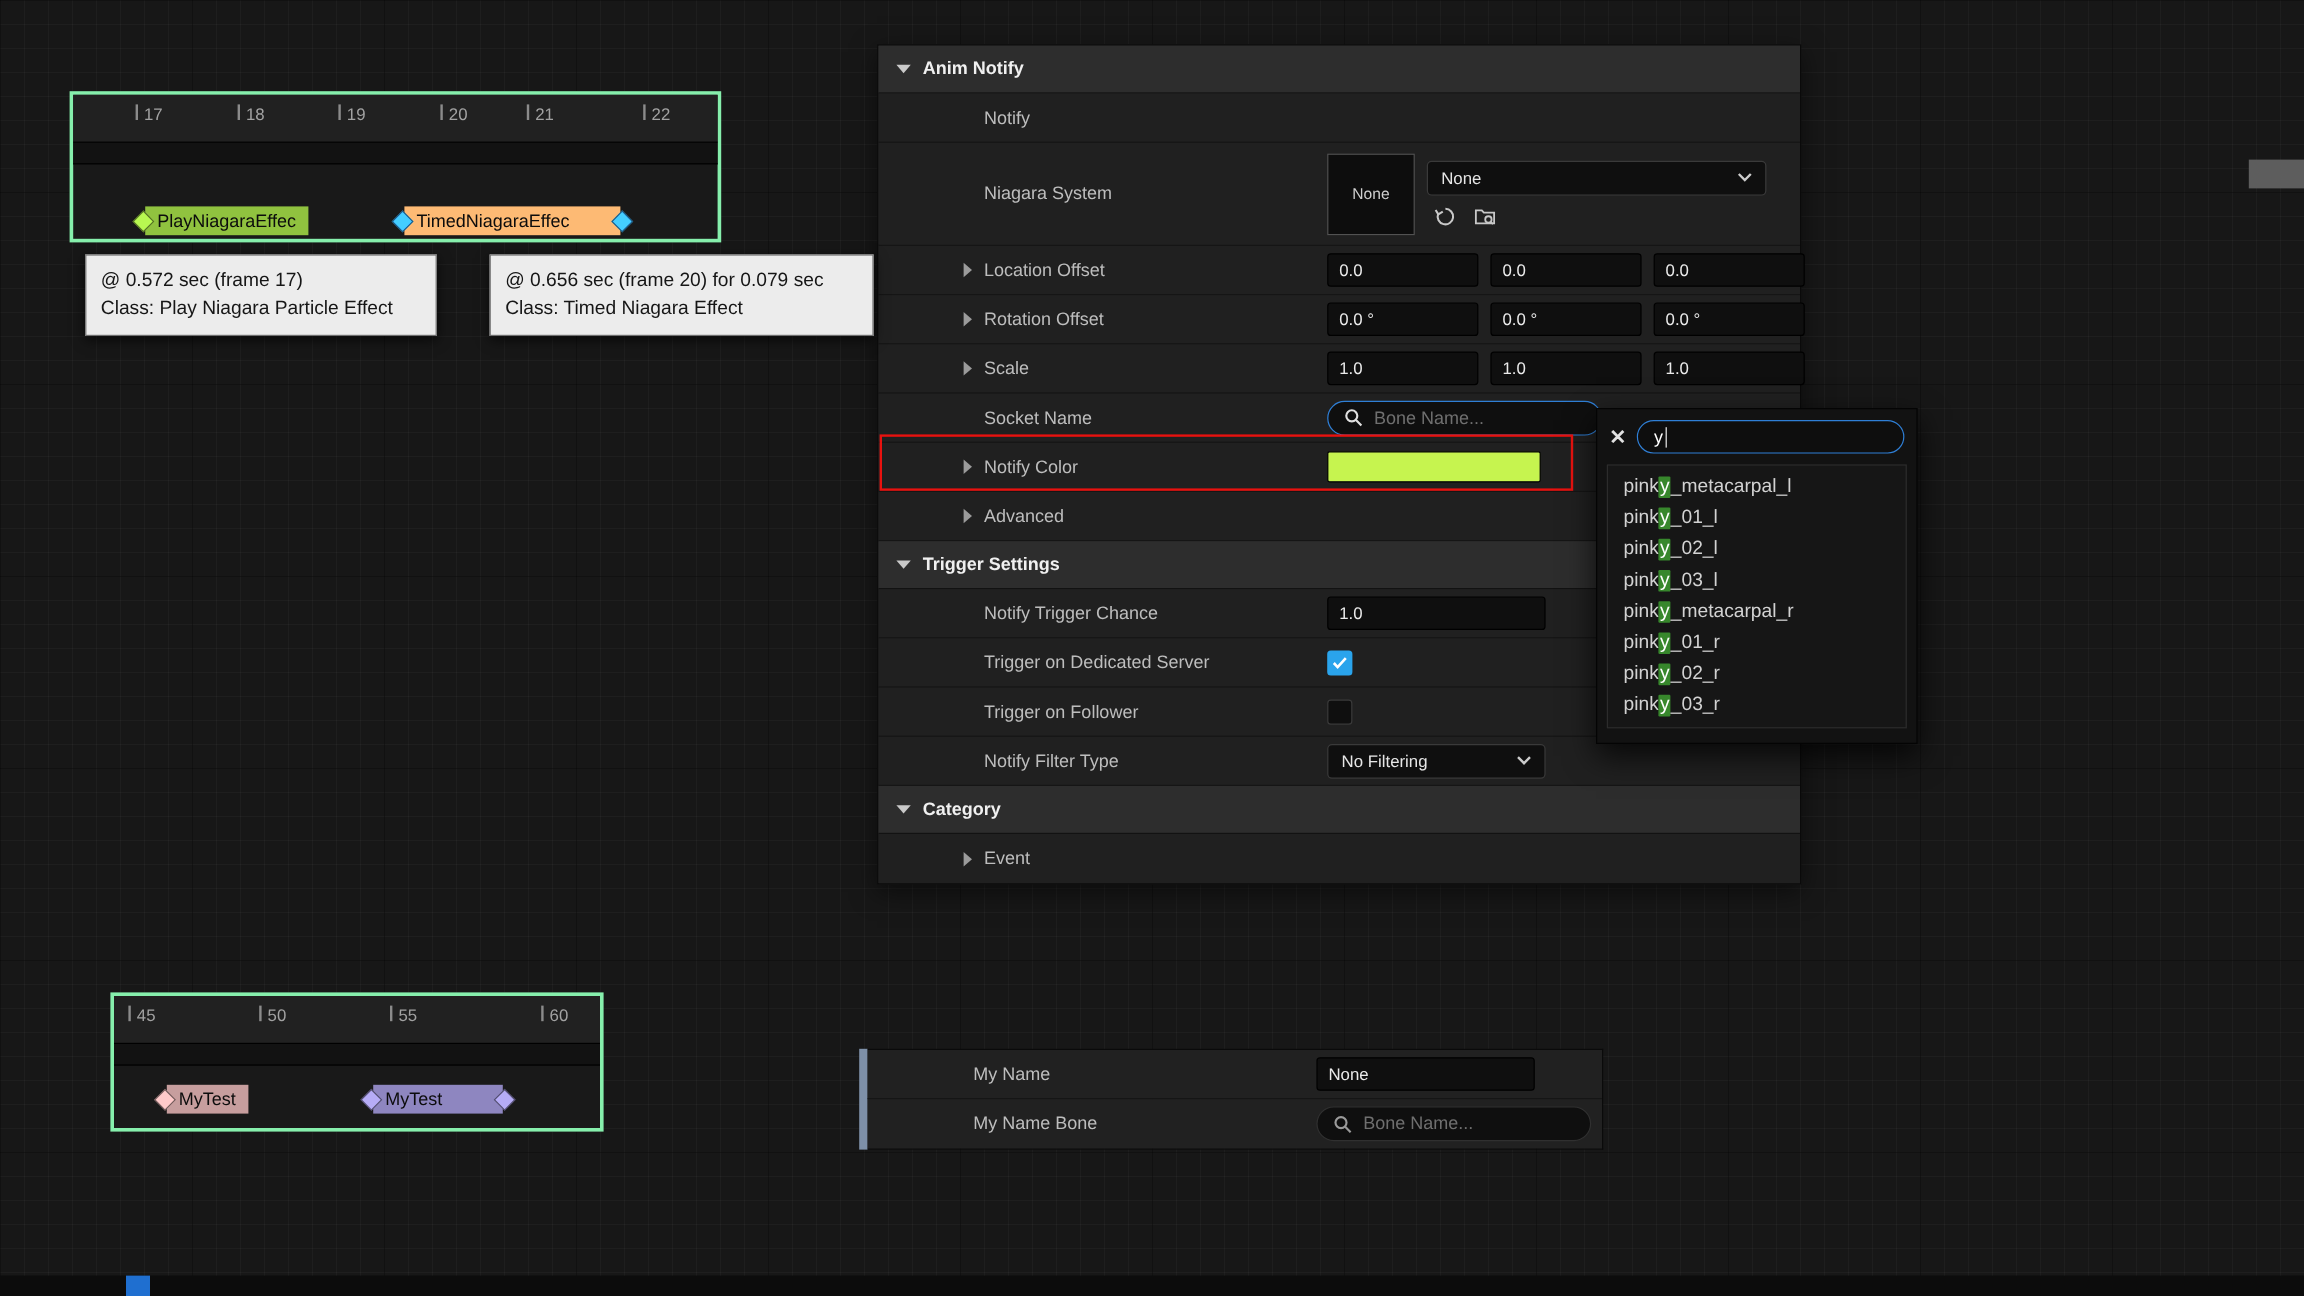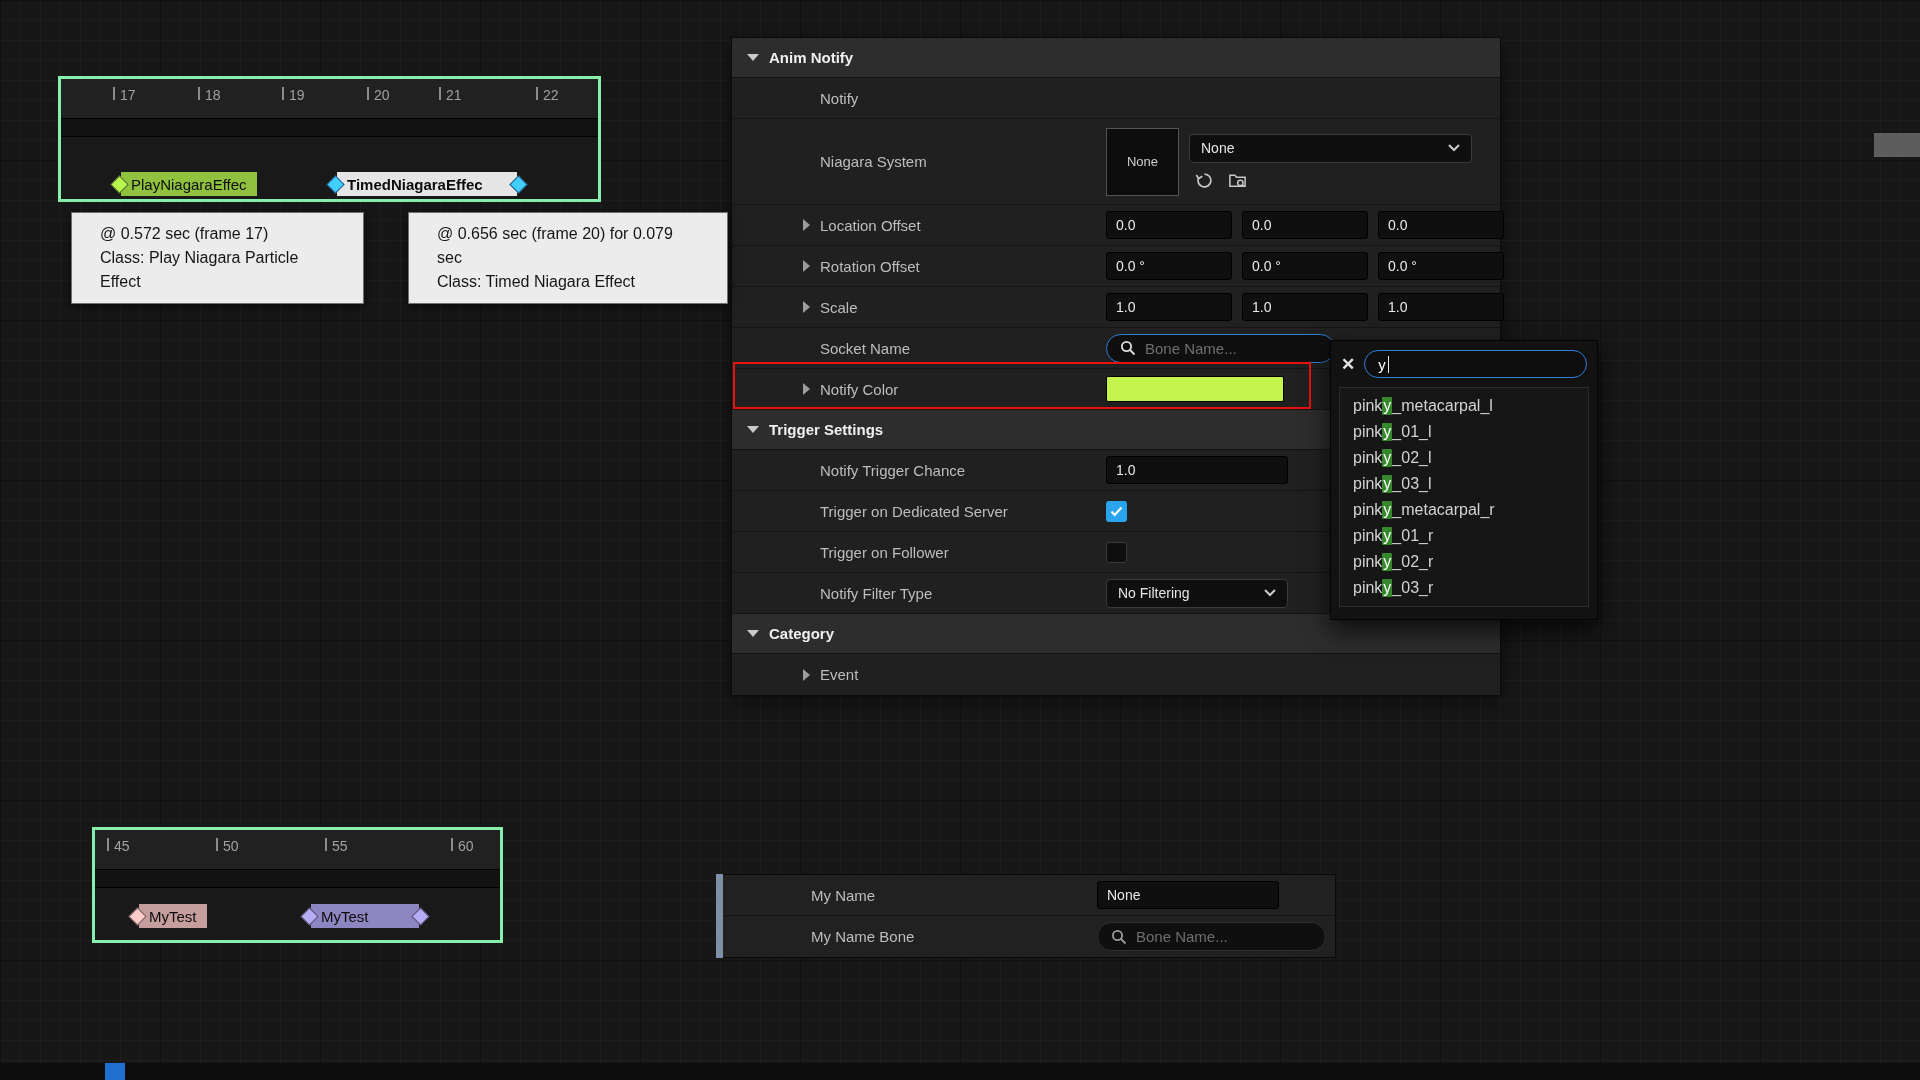--- a/index.html
+++ b/index.html
@@ -32,21 +32,21 @@
 
   .notify-marker { position:absolute; display:flex; align-items:center; height:26px; }
   .diamond { width:13px; height:13px; transform:rotate(45deg); display:inline-block; border:1px solid rgba(0,0,0,0.55); filter:brightness(1.28); flex:none; }
   .diamond.lead { margin-right:-5px; z-index:1; }
   .diamond.tail { margin-left:-5px; z-index:1; }
   .marker-pill { height:24px; display:flex; align-items:center; padding:0 10px; color:#0c0c0c; font-size:15px; white-space:nowrap; overflow:hidden; }
   .marker-pill.fixed-blue { width:180px; }
   .marker-pill.fixed-purple { width:108px; }
 
   
-  .tooltip { position:absolute; background:#ececec; border:1px solid #6f6f6f; box-shadow:0 3px 10px rgba(0,0,0,0.65); padding:9px 28px; color:#161616; font-size:16px; line-height:1.5; z-index:3; }
+  .tooltip { position:absolute; background:#ececec; border:1px solid #6f6f6f; box-shadow:0 3px 10px rgba(0,0,0,0.65); padding:9px 12px; color:#161616; font-size:16px; line-height:1.5; z-index:3; }
 
   
   .details-panel { position:absolute; left:731px; top:37px; width:770px; background:#1c1c1c; border:1px solid #0a0a0a; box-shadow:0 6px 20px rgba(0,0,0,0.5); z-index:2; }
   .cat-header { height:40px; background:#2d2d2d; border-bottom:1px solid #121212; display:flex; align-items:center; gap:10px; padding-left:15px; }
   .cat-header .cat-label { color:#f0f0f0; font-size:15px; font-weight:bold; }
   .tri-down { width:0; height:0; border-left:6px solid transparent; border-right:6px solid transparent; border-top:7px solid #c9c9c9; }
   .tri-right { width:0; height:0; border-top:6px solid transparent; border-bottom:6px solid transparent; border-left:7px solid #9b9b9b; }
   .prop-row { display:flex; align-items:center; min-height:41px; background:#202020; border-bottom:1px solid #151515; }
   .prop-row.tall { min-height:86px; }
   .prop-name { width:312px; flex:none; display:flex; align-items:center; gap:10px; padding-left:40px; color:#bdbdbd; font-size:15px;margin-left:48px; }
@@ -124,21 +124,21 @@
       </div>
   </div>
   <div class="ruler-sub"></div>
   <div class="track">
     <div class="notify-marker" style="left:52px; top:34px;">
       <span class="diamond lead" style="background-color: rgb(144, 194, 63);"></span>
       <span class="marker-pill" style="background-color: rgb(144, 194, 63);">PlayNiagaraEffec</span>
     </div>
     <div class="notify-marker" style="left:268px; top:34px;">
       <span class="diamond lead" style="background-color: rgb(53, 161, 226);"></span>
-      <span class="marker-pill fixed-blue" style="background-color: #e5e5e5; font-weight: bold;">TimedNiagaraEffec</span>
+      <span class="marker-pill fixed-blue" style="background-color: #fdba74;">TimedNiagaraEffec</span>
       <span class="diamond tail" style="background-color: rgb(53, 161, 226);"></span>
     </div>
   </div>
 </div>
 
 <div class="tooltip" style="left:71px; top:212px; width:293px;">
   <div>@ 0.572 sec (frame 17)</div>
   <div>Class: Play Niagara Particle Effect</div>
 </div>
 <div class="tooltip" style="left:408px; top:212px; width:320px;">
@@ -267,20 +267,27 @@
   <div class="prop-row">
     <div class="prop-name with-arrow">
       <span class="tri-right"></span>
       <span>Notify Color</span>
     </div>
     <div class="prop-value">
       <span class="color-swatch" style="background-color: rgb(198, 244, 79);"></span>
     </div>
   </div>
 
+  <div class="prop-row">
+    <div class="prop-name with-arrow">
+      <span class="tri-right"></span>
+      <span>Advanced</span>
+    </div>
+    <div class="prop-value"></div>
+  </div>
 
   <div class="cat-header">
     <span class="tri-down"></span>
     <span class="cat-label">Trigger Settings</span>
   </div>
 
   <div class="prop-row">
     <div class="prop-name">
       <span>Notify Trigger Chance</span>
     </div>

